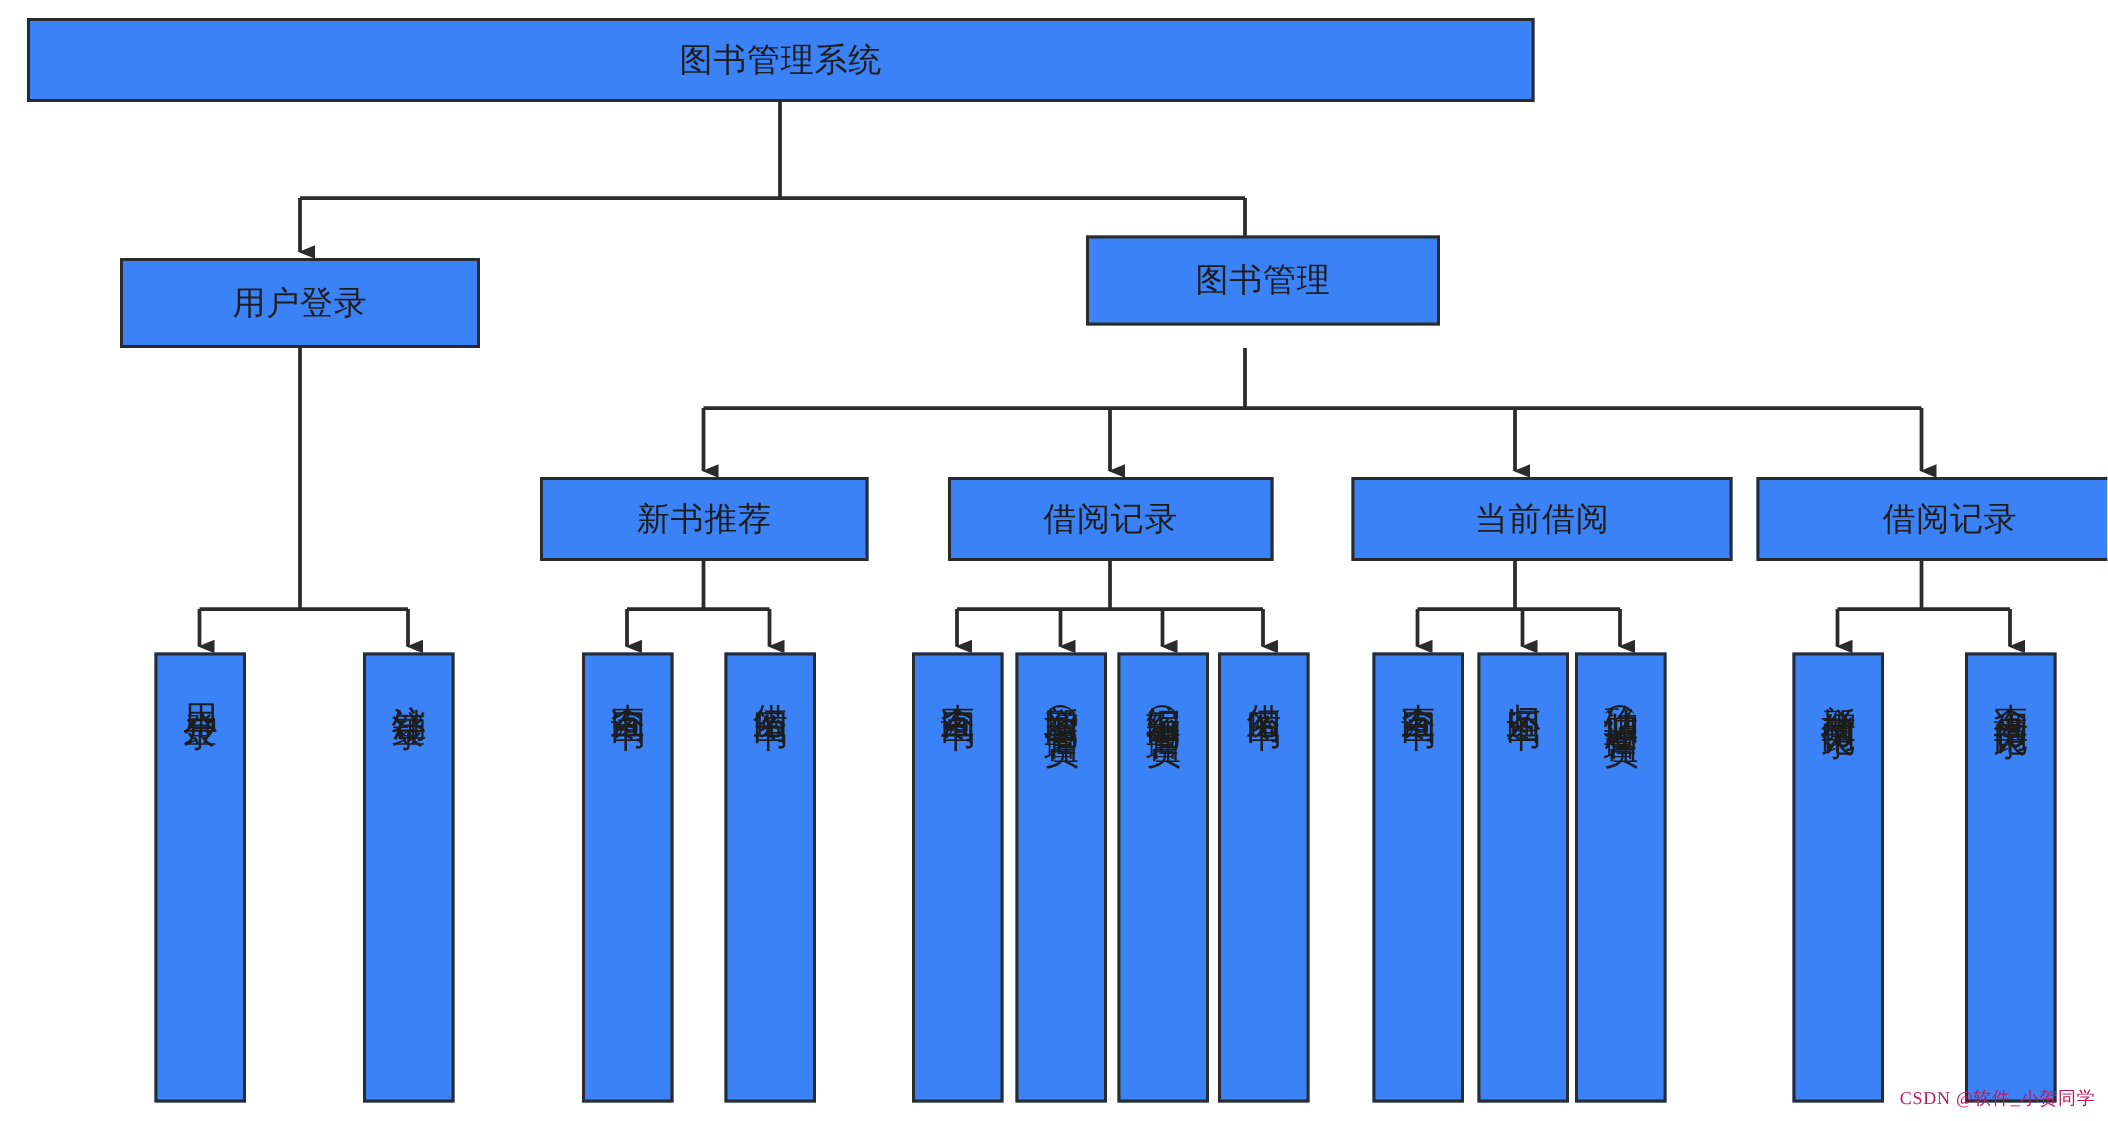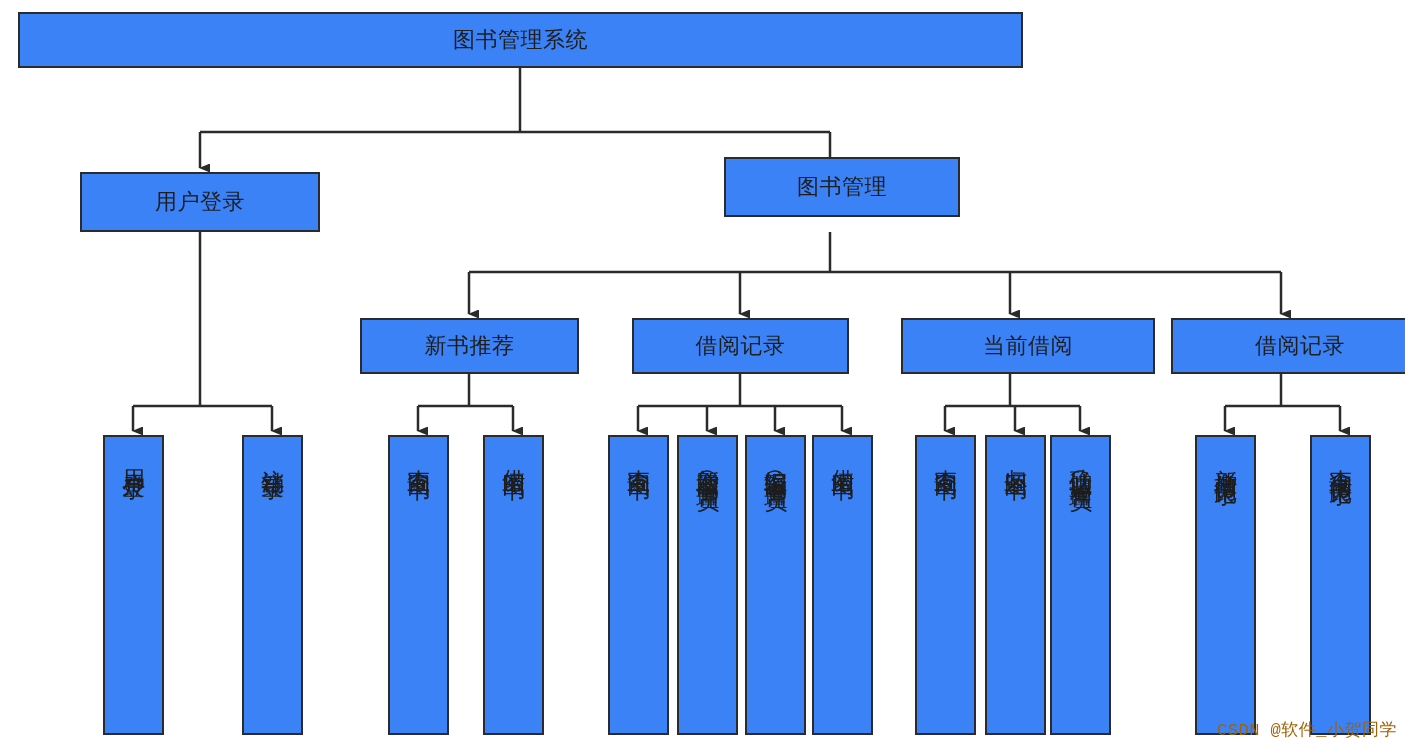--- a/index.html
+++ b/index.html
@@ -52,26 +52,26 @@
     writing-mode: vertical-rl;
     text-orientation: upright;
     font-size: 23px;
     letter-spacing: 3px;
     line-height: 1.1;
   }
   #watermark {
     position: absolute;
     right: 8px;
     bottom: 6px;
-    font-size: 17px;
-    color: #a16207;
+    font-size: 12px;
+    color: #be185d;
     letter-spacing: 0.5px;
     pointer-events: none;
     user-select: none;
-    font-family: Liberation Mono, monospace;
+    font-family: Liberation Serif, serif;
   }
 </style>
 </head>
 <body>
 
 <div id="diagram-root">
 
   <svg id="diagram-svg" viewBox="0 0 1405 747" xmlns="http://www.w3.org/2000/svg">
     <defs>
       <marker id="arrowhead" markerWidth="9" markerHeight="11" refX="4.5" refY="10" orient="auto" markerUnits="userSpaceOnUse">

